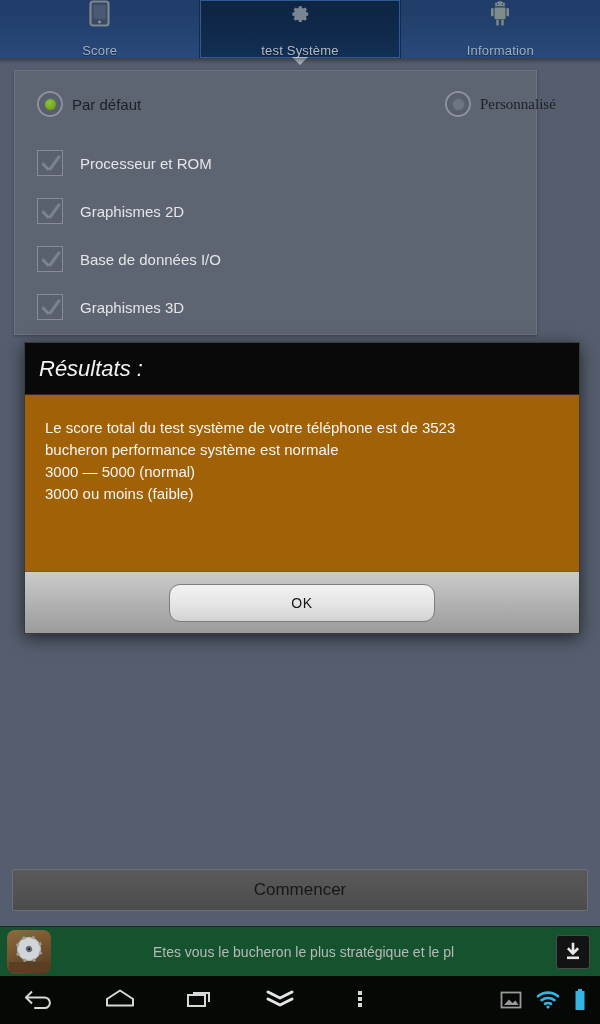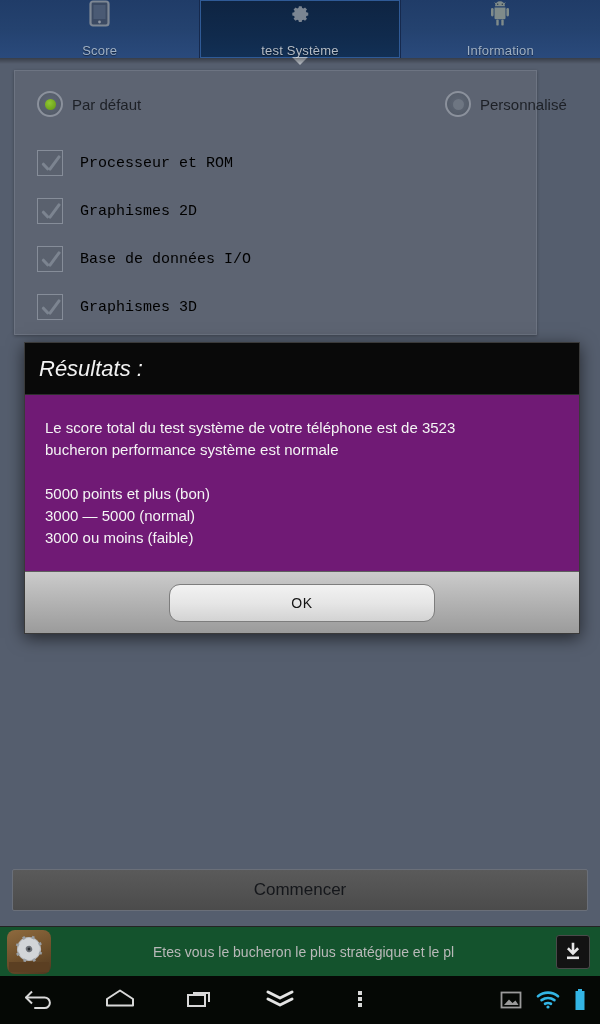--- a/index.html
+++ b/index.html
@@ -95,21 +95,21 @@
     height: 34px;
   }
   .radio {
     position: absolute;
     display: flex;
     align-items: center;
     gap: 9px;
     cursor: default;
   }
   .radio.r1 { left: 22px; }
-  .radio.r2 { left: 430px; }
+  .radio.r2 { left: 430px; font-family: Liberation Serif, serif; }
   .radio-dot {
     width: 26px; height: 26px;
     border-radius: 50%;
     background: radial-gradient(circle at 50% 45%, #5f6775 0%, #575f6c 60%, #4c5360 100%);
     border: 2px solid #8b919c;
     display: flex;
     align-items: center;
     justify-content: center;
     flex: 0 0 auto;
   }
@@ -158,22 +158,21 @@
     left: 6px; top: 11px;
     transform: rotate(-42deg);
   }
   .chk-box::after {
     width: 3px; height: 18px;
     left: 15px; top: 3px;
     transform: rotate(36deg);
   }
   .chk-label {
     font-size: 15px;
-    color: #000000;
-    font-family: Liberation Mono, monospace;
+    color: #e5e5e5;
   }
 
   
   .dialog {
     position: absolute;
     top: 342px; left: 24px;
     width: 556px;
     height: 292px;
     background: #070707;
     border: 1px solid #3a3a3a;
@@ -192,21 +191,21 @@
     border-bottom: 1px solid #2e2e2e;
     font-style: italic;
   }
   .dlg-title {
     font-size: 22px;
     color: #f2f2f2;
     font-weight: normal;
   }
   .dlg-body {
     flex: 1 1 auto;
-    background: #701a75;
+    background: #a16207;
     padding: 22px 20px 12px 20px;
     overflow: hidden;
   }
   .dlg-p {
     font-size: 15px;
     line-height: 22px;
     color: #f4f4f4;
   }
   .dlg-p.spaced { margin-top: 22px; }
   .dlg-foot {
@@ -413,21 +412,20 @@
 
   <div class="dialog">
 
     <div class="dlg-title-wrap">
       <div class="dlg-title">Résultats :</div>
     </div>
 
     <div class="dlg-body">
       <div class="dlg-p">Le score total du test système de votre téléphone est de 3523</div>
       <div class="dlg-p">bucheron performance système est normale</div>
-      <div class="dlg-p spaced">5000 points et plus (bon)</div>
       <div class="dlg-p">3000 — 5000 (normal)</div>
       <div class="dlg-p">3000 ou moins (faible)</div>
     </div>
 
     <div class="dlg-foot">
       <button class="ok-btn">OK</button>
     </div>
 
   </div>
 

